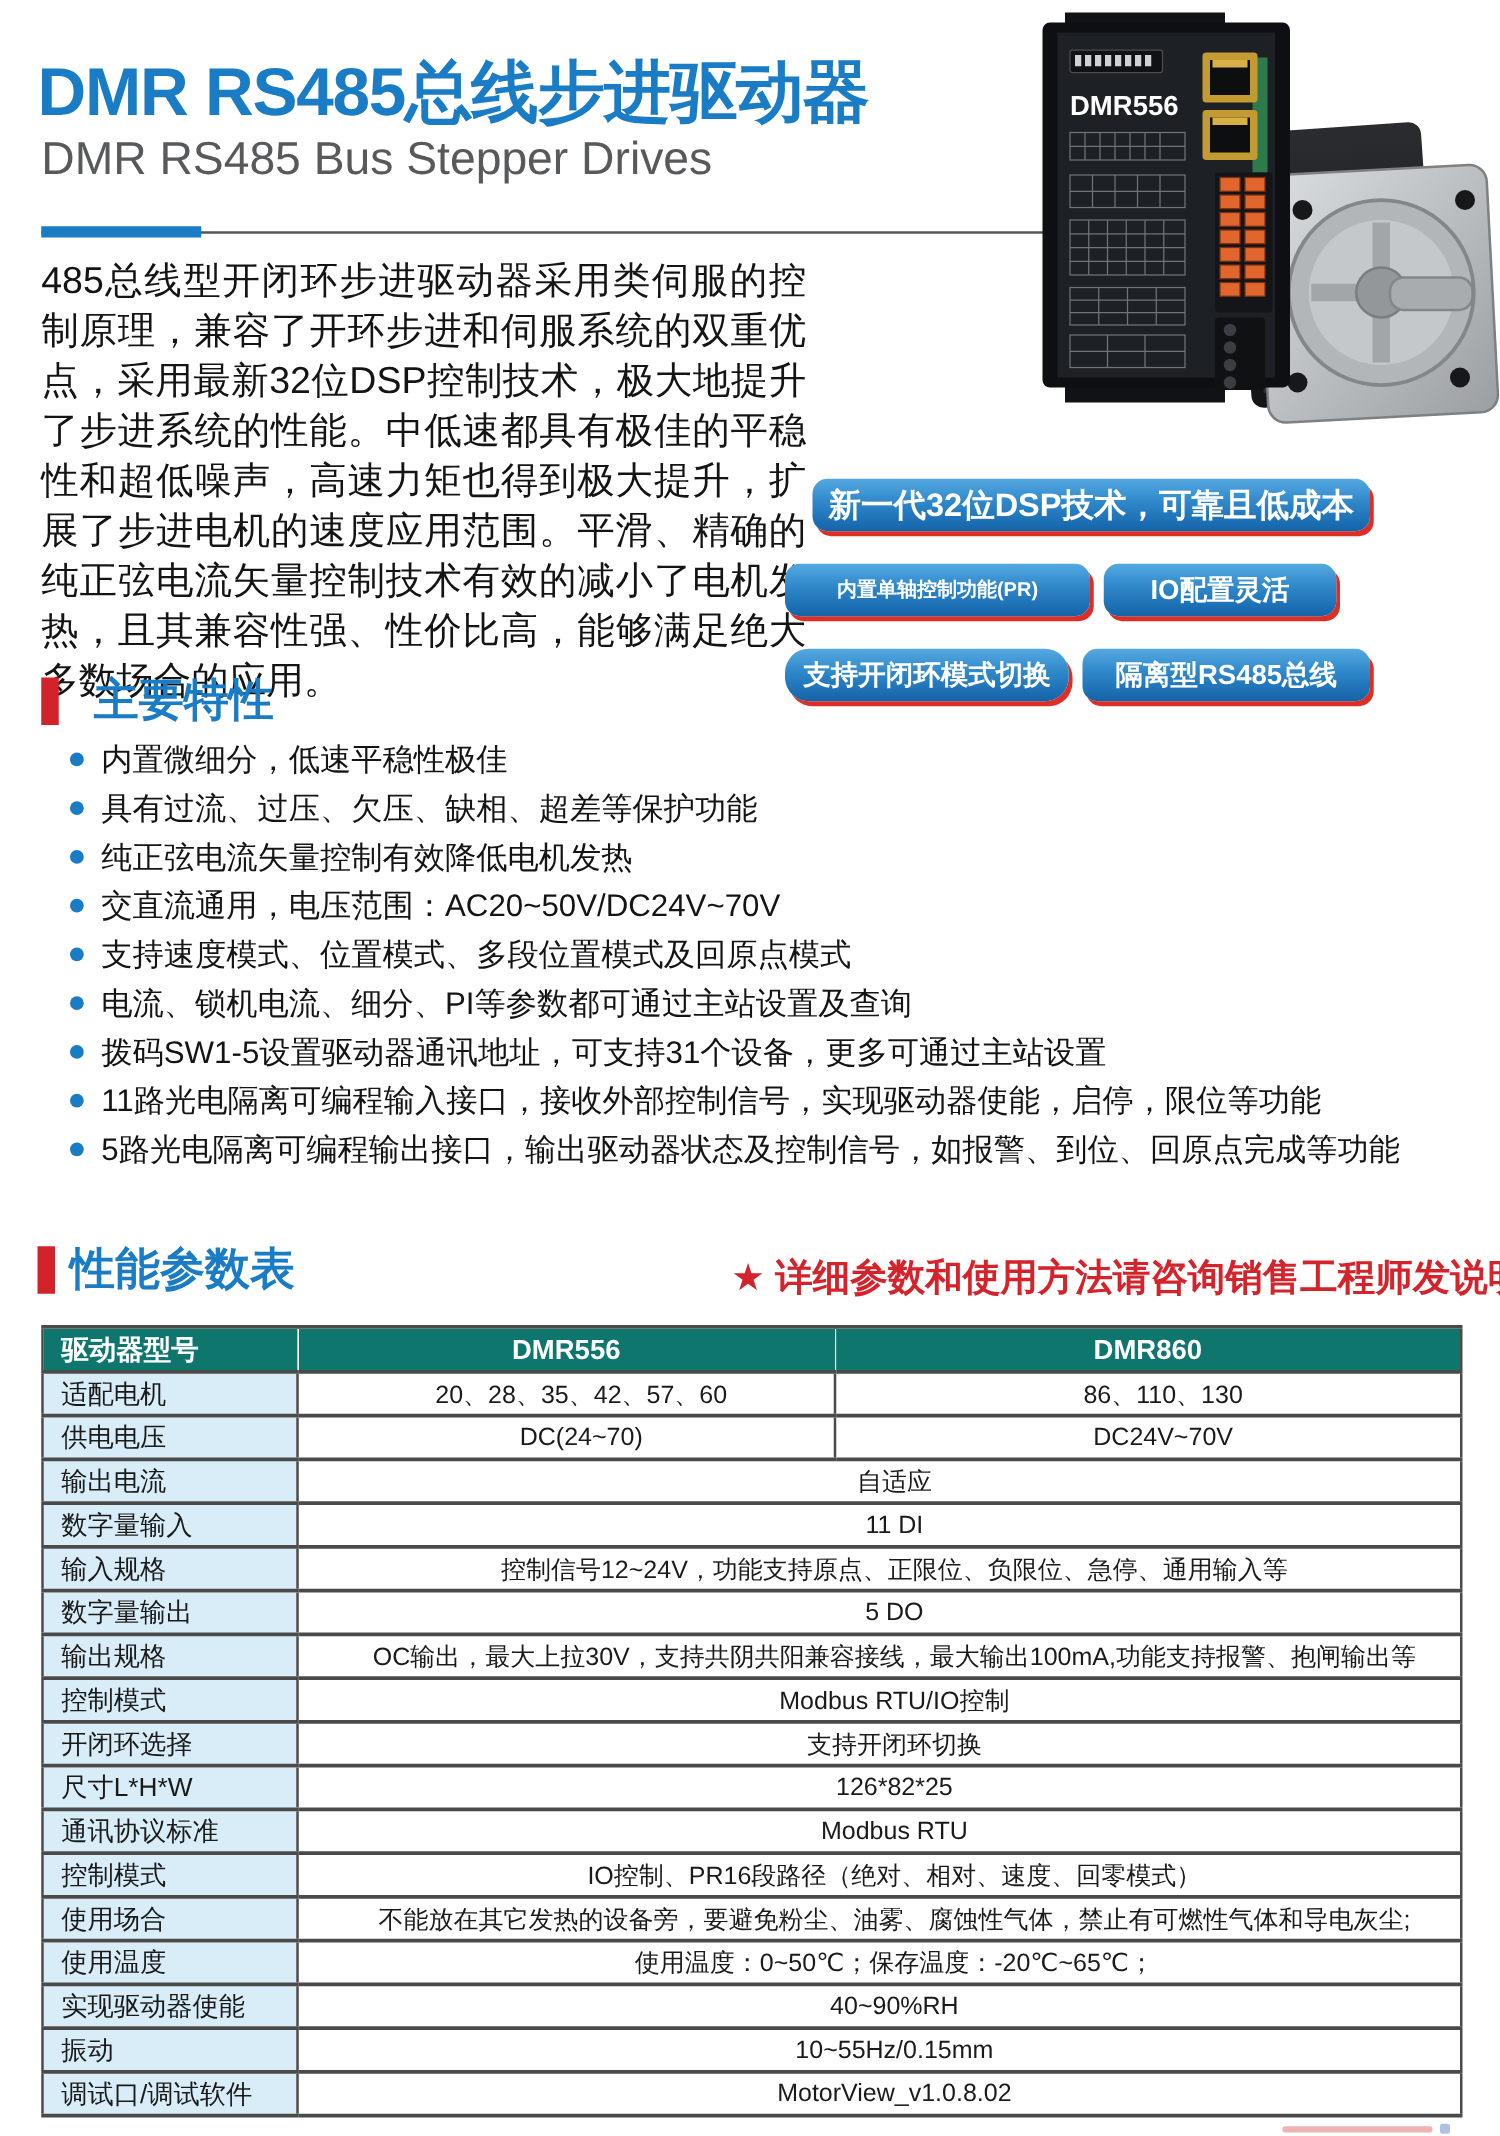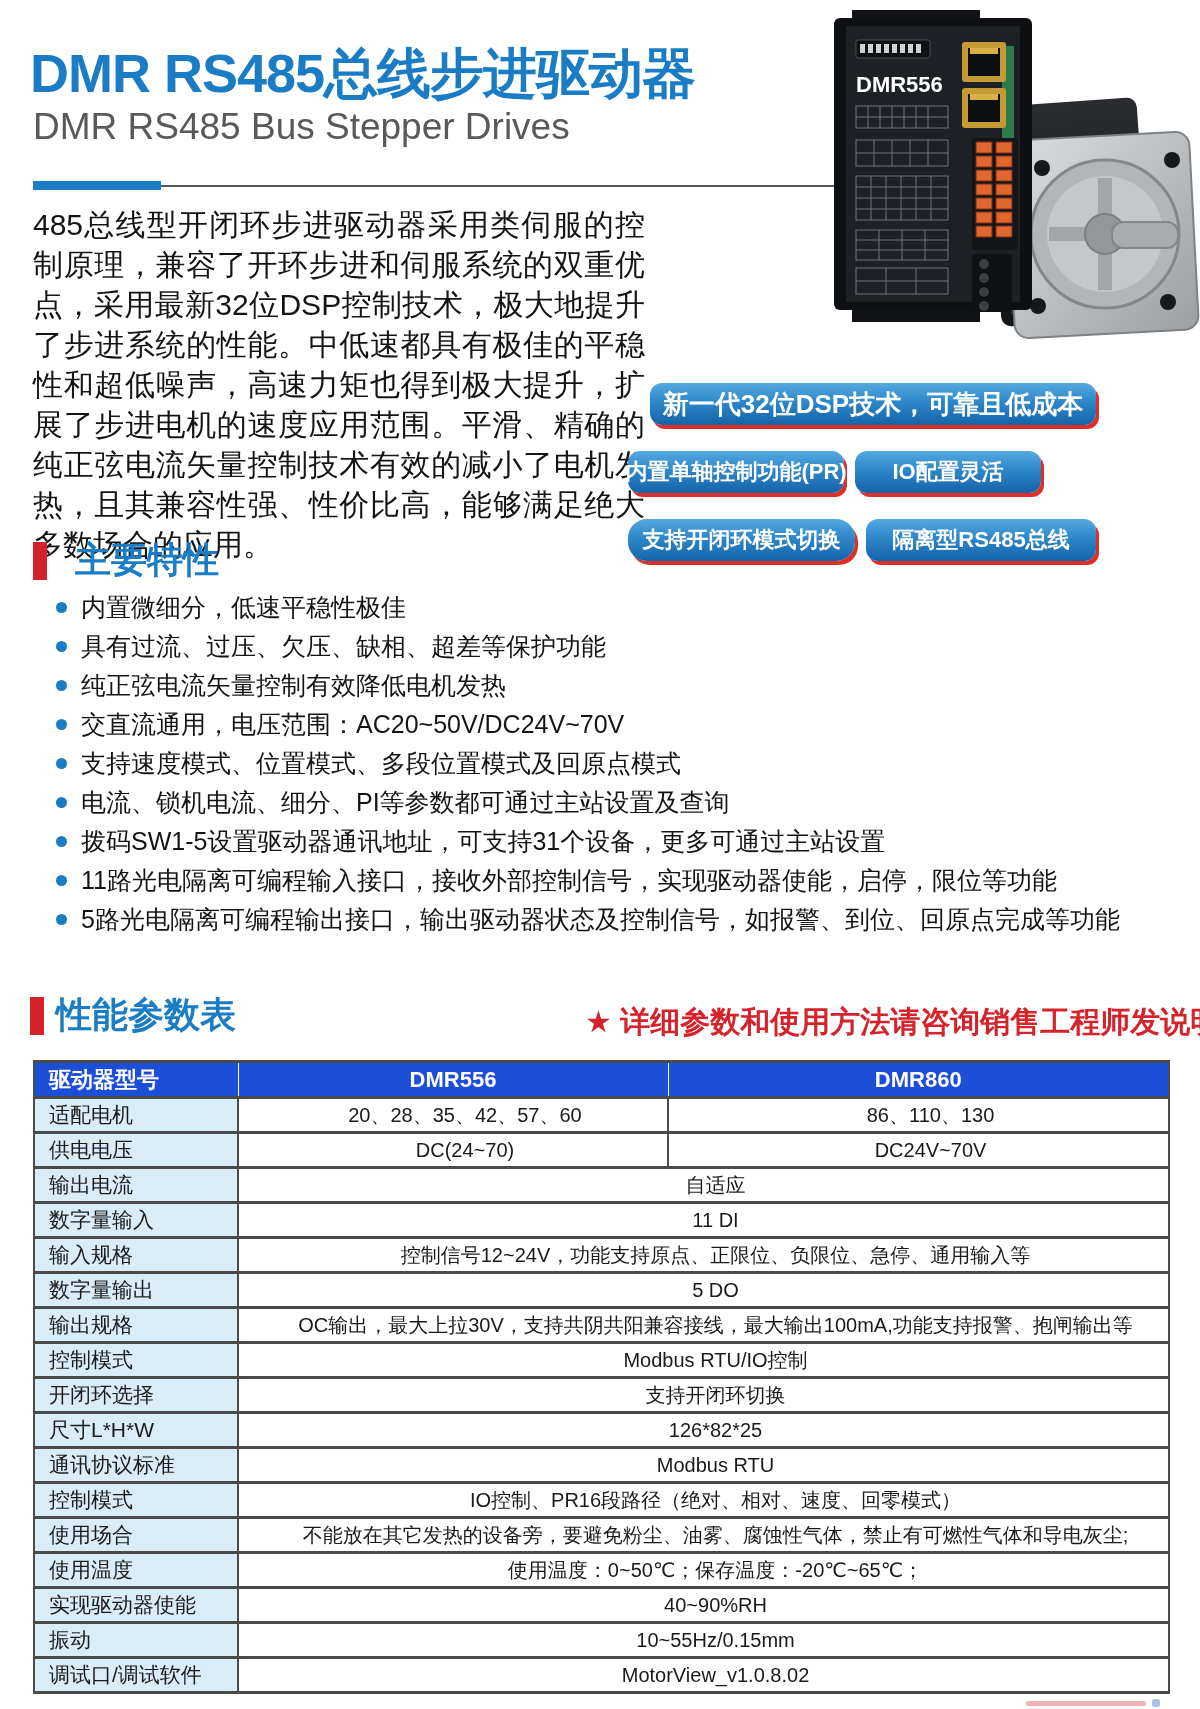--- a/index.html
+++ b/index.html
@@ -32,21 +32,21 @@
   .badges { position:absolute; left:628px; top:383px; width:468px; }
   .badge-row { display:flex; gap:11px; }
   .badge-row + .badge-row { margin-top:26px; }
   .badge {
     height:42px; display:flex; align-items:center; justify-content:center;
     background:linear-gradient(180deg,#55a9e1 0%,#2e87c9 45%,#1463a8 100%);
     border-radius:12px; box-shadow:3px 4px 0 0 #dd2f26;
     color:#fff; font-weight:700; white-space:nowrap;
   }
   .badge.wide { width:483px; margin-left:22px; font-size:26px; }
-  .badge.b1 { width:216px; font-size:22px; }
+  .badge.b1 { width:244px; font-size:16px; }
   .badge.b2 { width:186px; font-size:22px; }
   .badge.b3 { width:228px; font-size:22px;border-radius:19px; }
   .badge.b4 { width:231px; font-size:22px; }
 
   
   .section-heading { position:absolute; display:flex; align-items:center; }
   .section-heading .red-bar { width:14px; height:38px; background:#d2232a; margin-right:12px; }
   .section-heading .h-text { font-size:36px; font-weight:700; color:#1a7cc4; white-space:nowrap; }
   .features-heading { left:33px; top:536px;gap:16px; }
   .params-heading   { left:30px; top:991px; }
@@ -72,21 +72,21 @@
     border-collapse:collapse; table-layout:fixed;
   }
   .spec-table col.c1 { width:204px; }
   .spec-table col.c2 { width:430px; }
   .spec-table col.c3 { width:501px; }
   .spec-table tr { height:35px; }
   .spec-table th, .spec-table td { border-bottom:3px solid #4a4a4a; padding:0; overflow:hidden; }
   .spec-table { border:2px solid #4a4a4a; border-top-width:3px; border-bottom-width:3px; }
   .spec-table thead tr { height:36px; }
   .spec-table th {
-    background:#1d4ed8; color:#fff; font-size:22px; font-weight:700; text-align:center;
+    background:#0f766e; color:#fff; font-size:22px; font-weight:700; text-align:center;
   }
   .spec-table th.h-label { text-align:left; padding-left:14px; }
   .spec-table th + th { border-left:1px solid rgba(255,255,255,.55); }
   .spec-table td.label {
     background:#d9edf8; font-size:21px; text-align:left; padding-left:14px;
     border-right:2px solid #4a4a4a; white-space:nowrap;
   }
   .spec-table td.val { background:#fff; font-size:20px; text-align:center; white-space:nowrap;padding-left:24px; }
   .spec-table td.val + td.val { border-left:2px solid #4a4a4a; }
 

